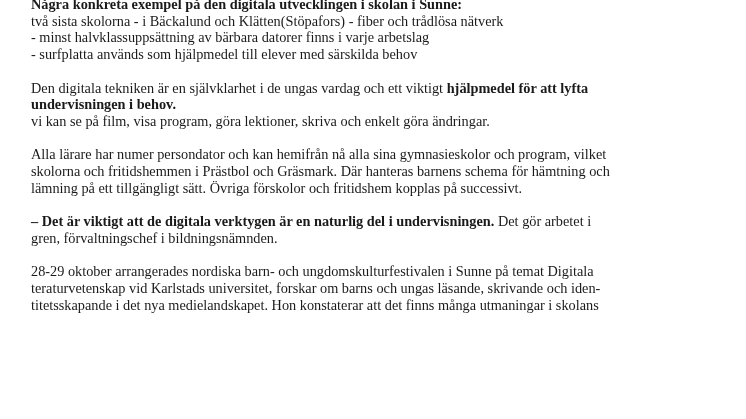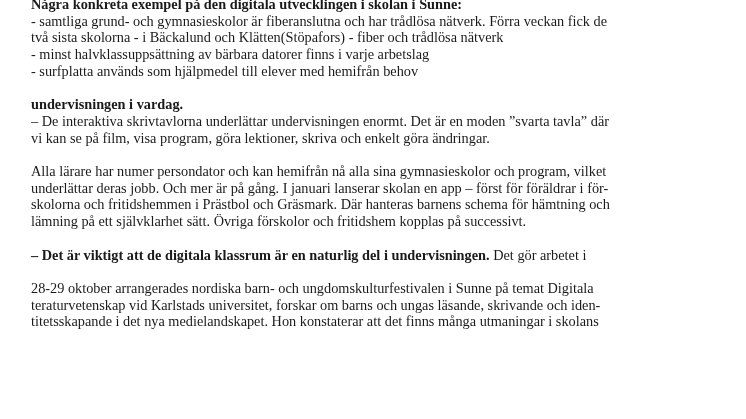--- a/index.html
+++ b/index.html
@@ -44,38 +44,37 @@
     font-weight: 700;
   }
 </style>
 </head>
 <body>
 
 <div class="doc-page">
   <div class="doc-content" id="doc-content" style="color: rgb(26, 26, 26);">
       <div class="para">
         <div class="line"><span class="seg-bold">Några konkreta exempel på den digitala utvecklingen i skolan i Sunne:</span></div>
-        <div class="line"><span class="seg">- samtliga grund- och gymnasieskolor är fiberanslutna och har trådlösa nätverk. Förra veckan fick de</span></div>
         <div class="line"><span class="seg">två sista skolorna - i Bäckalund och Klätten(Stöpafors) - fiber och trådlösa nätverk</span></div>
         <div class="line"><span class="seg">- minst halvklassuppsättning av bärbara datorer finns i varje arbetslag</span></div>
-        <div class="line"><span class="seg">- surfplatta används som hjälpmedel till elever med hemifrån behov</span></div>
+        <div class="line"><span class="seg">- surfplatta används som hjälpmedel till elever med särskilda behov</span></div>
       </div>
       <div class="para">
-        <div class="line"><span class="seg-bold">undervisningen i vardag.</span></div>
-        <div class="line"><span class="seg">– De interaktiva skrivtavlorna underlättar undervisningen enormt. Det är en moden ”svarta tavla” där</span></div>
+        <div class="line"><span class="seg">Den digitala tekniken är en självklarhet i de ungas vardag och ett viktigt </span><span class="seg-bold">hjälpmedel för att lyfta</span></div>
+        <div class="line"><span class="seg-bold">undervisningen i behov.</span></div>
         <div class="line"><span class="seg">vi kan se på film, visa program, göra lektioner, skriva och enkelt göra ändringar.</span></div>
       </div>
       <div class="para">
         <div class="line"><span class="seg">Alla lärare har numer persondator och kan hemifrån nå alla sina gymnasieskolor och program, vilket</span></div>
-        <div class="line"><span class="seg">underlättar deras jobb. Och mer är på gång. I januari lanserar skolan en app – först för föräldrar i för-</span></div>
         <div class="line"><span class="seg">skolorna och fritidshemmen i Prästbol och Gräsmark. Där hanteras barnens schema för hämtning och</span></div>
-        <div class="line"><span class="seg">lämning på ett självklarhet sätt. Övriga förskolor och fritidshem kopplas på successivt.</span></div>
+        <div class="line"><span class="seg">lämning på ett tillgängligt sätt. Övriga förskolor och fritidshem kopplas på successivt.</span></div>
       </div>
       <div class="para">
-        <div class="line"><span class="seg-bold">– Det är viktigt att de digitala klassrum är en naturlig del i undervisningen.</span><span class="seg"> Det gör arbetet i</span></div>
+        <div class="line"><span class="seg-bold">– Det är viktigt att de digitala verktygen är en naturlig del i undervisningen.</span><span class="seg"> Det gör arbetet i</span></div>
+        <div class="line"><span class="seg">gren, förvaltningschef i bildningsnämnden.</span></div>
       </div>
       <div class="para">
         <div class="line"><span class="seg">28-29 oktober arrangerades nordiska barn- och ungdomskulturfestivalen i Sunne på temat Digitala</span></div>
         <div class="line"><span class="seg">teraturvetenskap vid Karlstads universitet, forskar om barns och ungas läsande, skrivande och iden-</span></div>
         <div class="line"><span class="seg">titetsskapande i det nya medielandskapet. Hon konstaterar att det finns många utmaningar i skolans</span></div>
       </div>
     </div>
 </div>
 
 </body></html>

